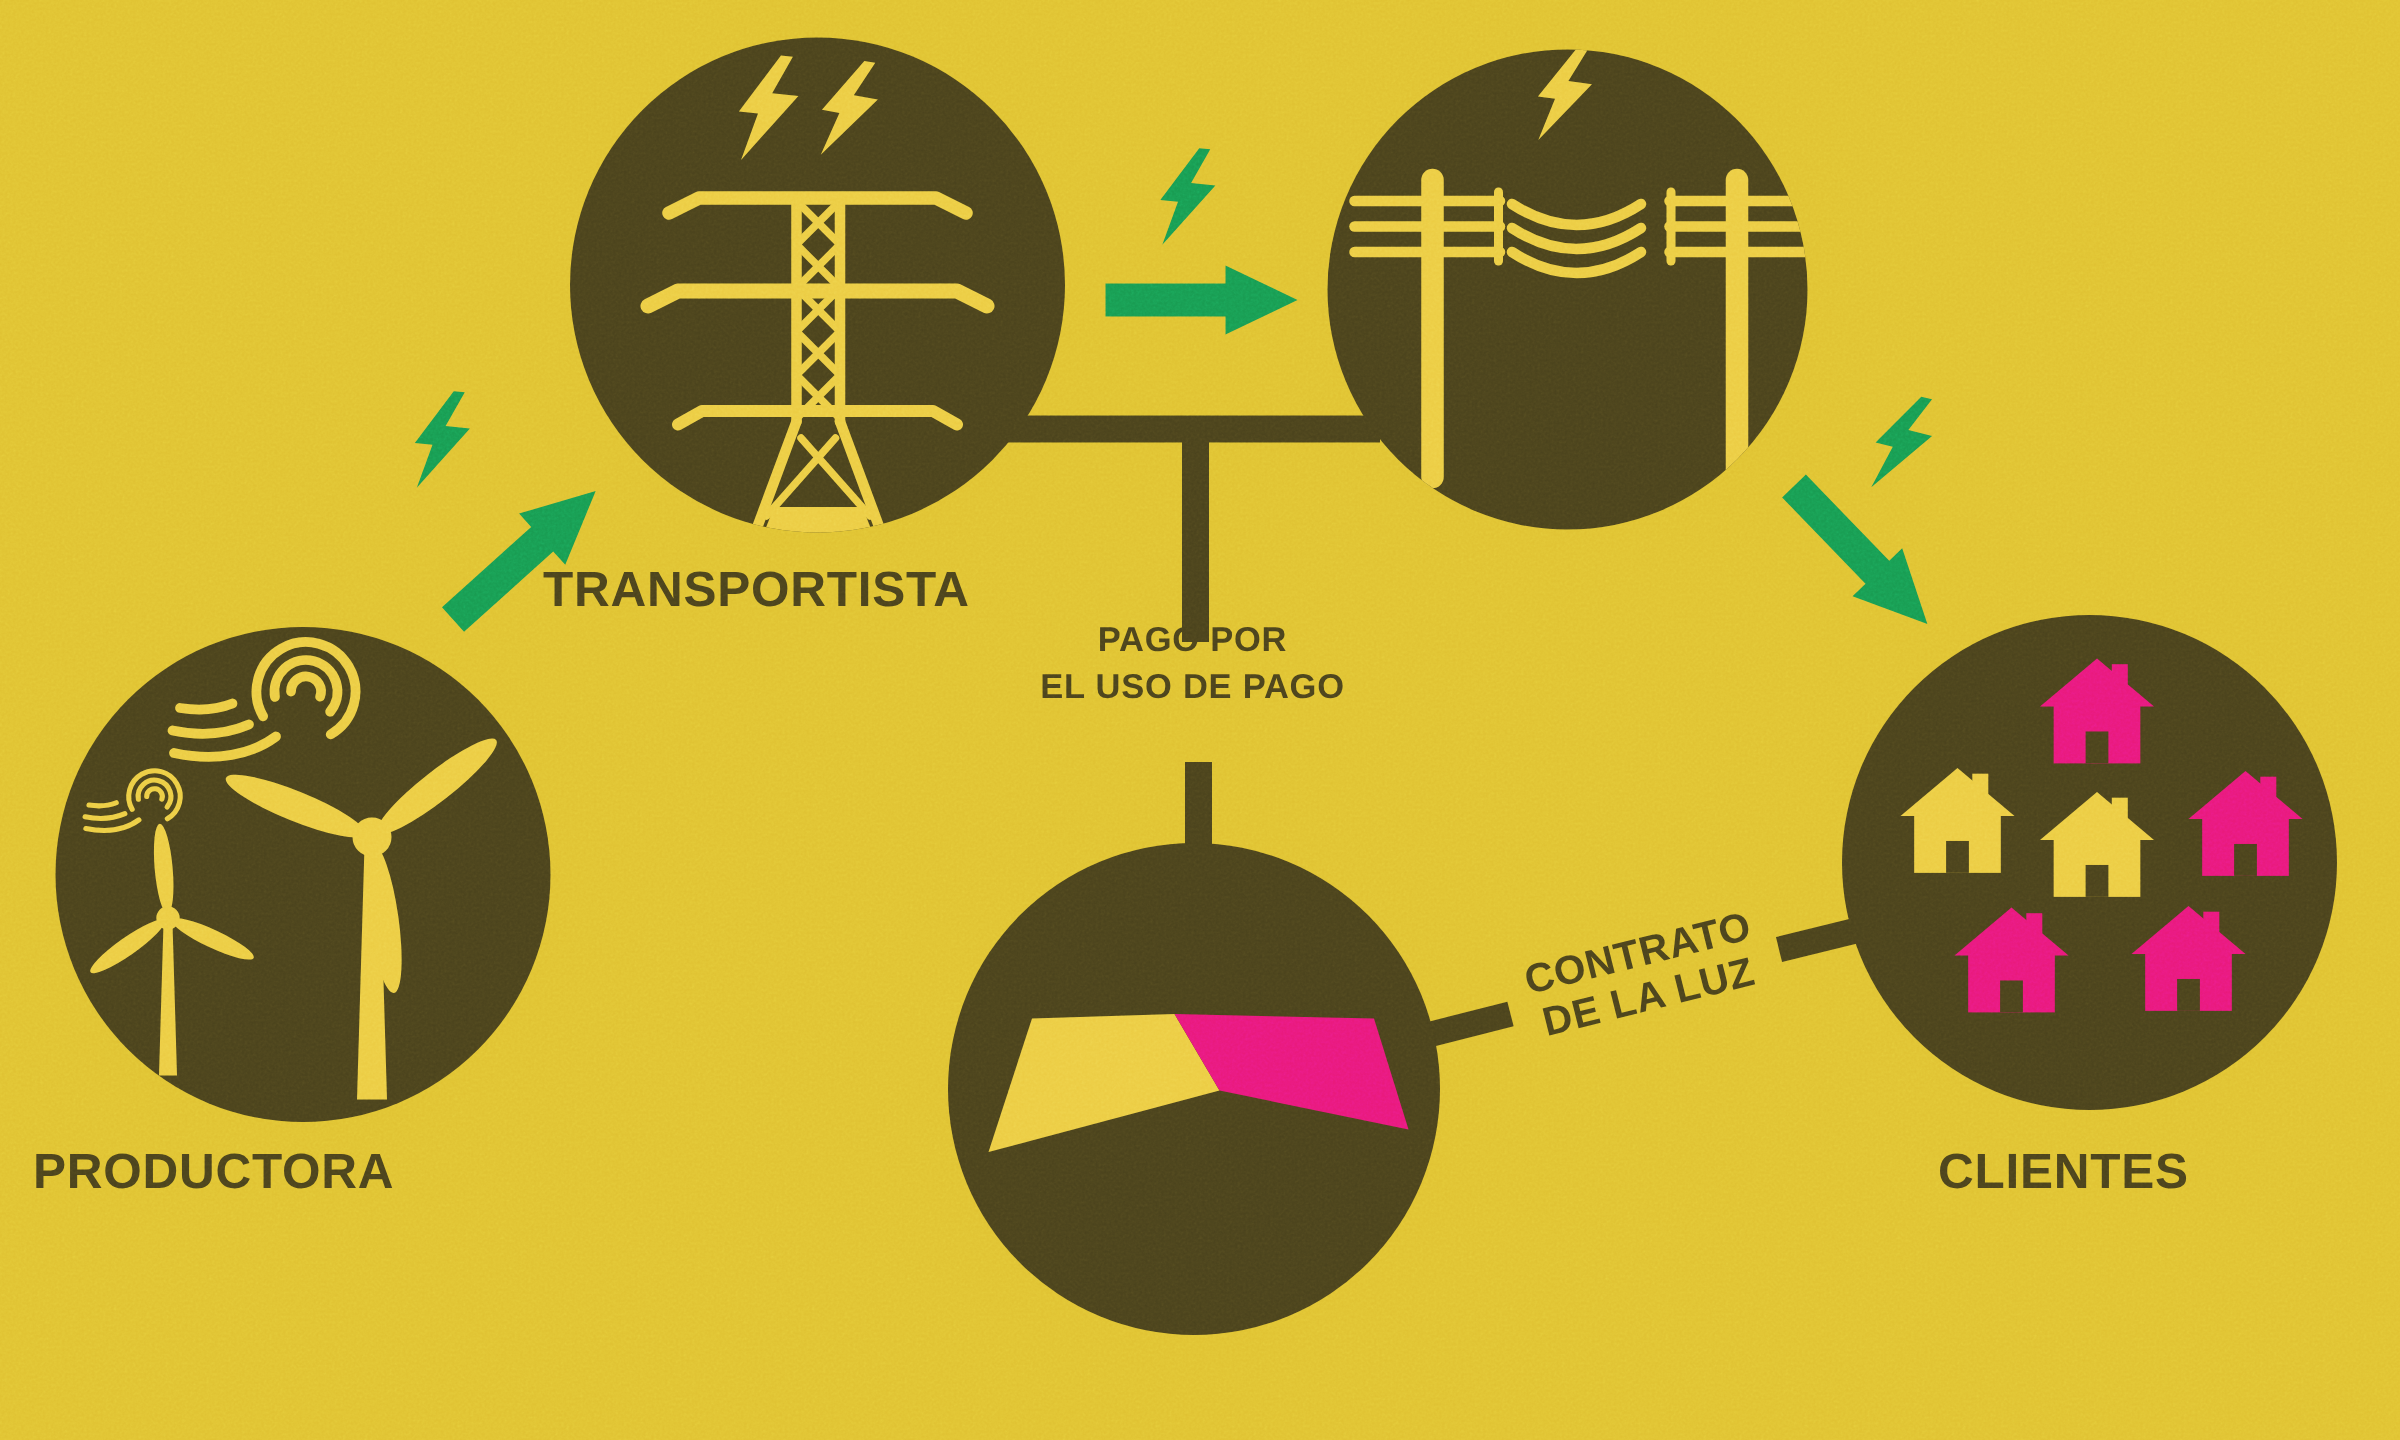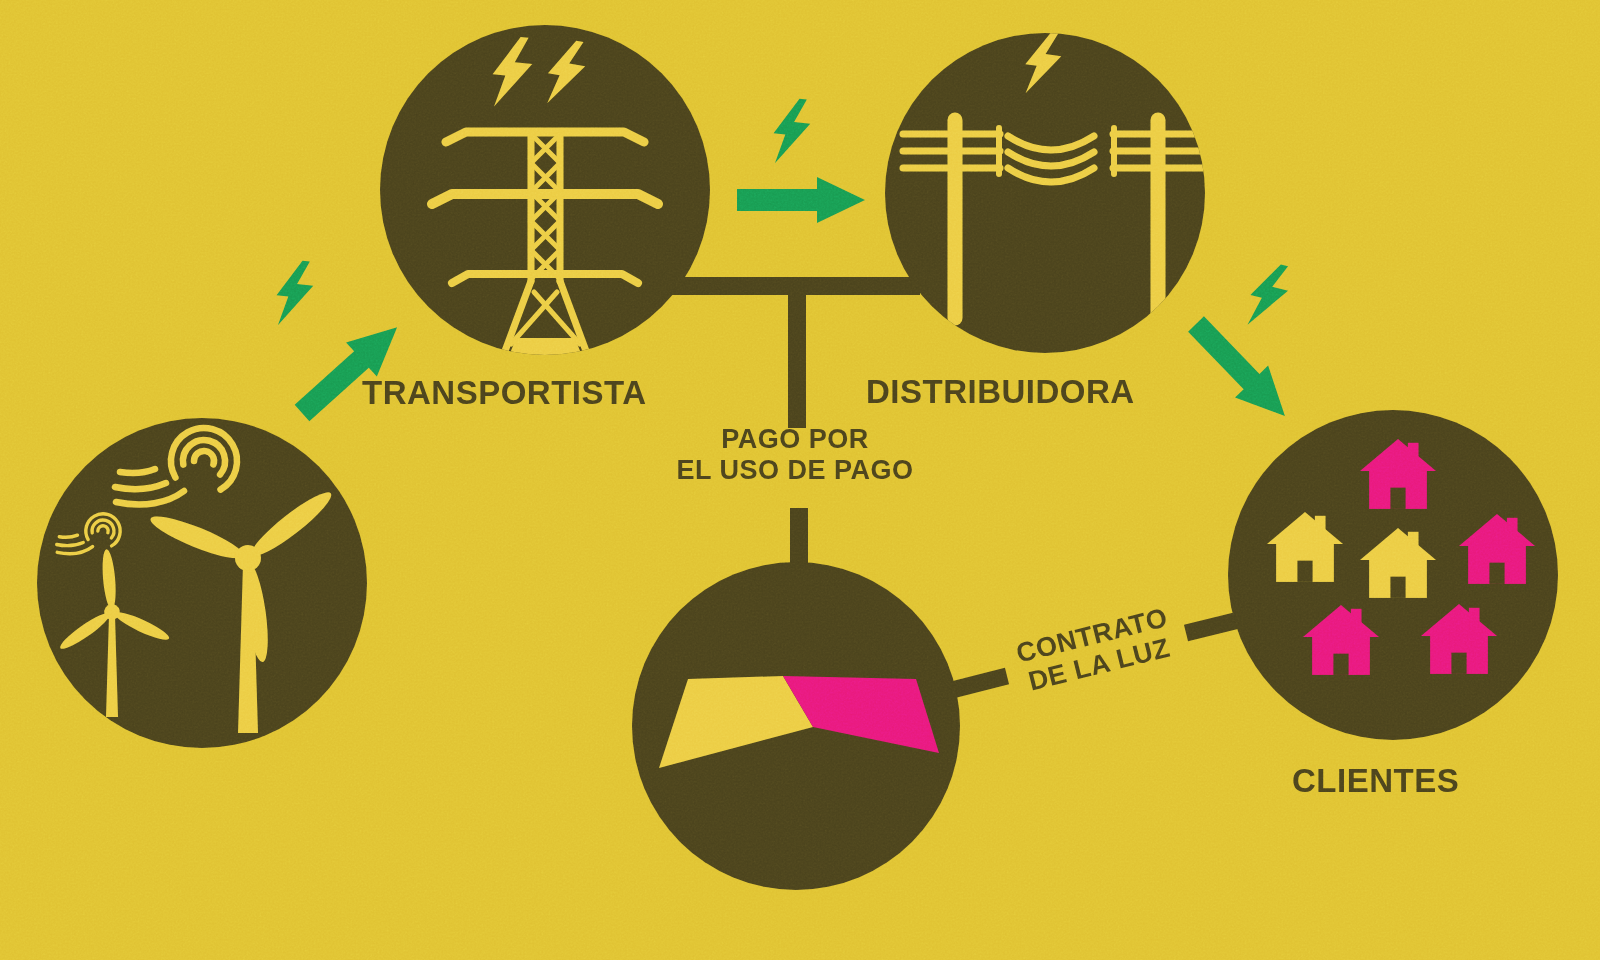--- a/index.html
+++ b/index.html
@@ -19,21 +19,21 @@
   .labels{position:absolute;inset:0;z-index:2;}
   .node-label{
     position:absolute;text-align:left;
     font-size:33px;font-weight:700;letter-spacing:.5px;
     color:var(--dark);white-space:nowrap;
   }
   .edge-label{
     position:absolute;text-align:center;
     font-weight:700;color:var(--dark);
   }
-  .edge-label.pago{left:595px;top:424px;width:400px;font-size:27px;line-height:31px;letter-spacing:.5px;}
+  .edge-label.pago{left:595px;top:411px;width:400px;font-size:23px;line-height:31px;letter-spacing:.5px;}
   .edge-label.contrato{left:953px;top:620px;width:285px;font-size:27px;line-height:30px;letter-spacing:.5px;
     transform:rotate(-14deg);}
   .grain{position:absolute;left:0;top:0;z-index:10;pointer-events:none;mix-blend-mode:overlay;opacity:.28;}
   .dark-stroke{stroke:var(--dark);fill:none;}
   .y-fill{fill:var(--icon-yellow);}
   .y-stroke{stroke:var(--icon-yellow);fill:none;}
   .g-fill{fill:var(--green);}
 </style>
 </head>
 <body>
@@ -183,22 +183,22 @@
     <path d="M 0 -11 H 80 V -23 L 128 0 L 80 23 V 11 H 0 Z" transform="translate(302,413) rotate(-42)"></path>
     <path d="M 0 -11 H 80 V -23 L 128 0 L 80 23 V 11 H 0 Z" transform="translate(737,200)"></path>
     <path d="M 0 -11 H 80 V -23 L 128 0 L 80 23 V 11 H 0 Z" transform="translate(1196,324) rotate(46)"></path>
     <use href="#bolt" transform="translate(276,258) scale(0.74) rotate(6)"></use>
     <use href="#bolt" transform="translate(773,96) scale(0.74) rotate(6)"></use>
     <use href="#bolt" transform="translate(1255,258) scale(0.74) rotate(14)"></use>
   </g>
 </svg>
 
 <div class="labels">
+  <div class="node-label" style="left:22px;top:762px;width:360px">PRODUCTORA</div>
   <div class="node-label" style="left:362px;top:374px;width:360px">TRANSPORTISTA</div>
-  <div class="node-label" style="left:866px;top:373px;width:360px">DISTRIBUIDORA</div>
   <div class="node-label" style="left:1292px;top:762px;width:360px">CLIENTES</div>
 
   <div class="edge-label pago">
     <div>PAGO POR</div>
     <div>EL USO DE PAGO</div>
   </div>
 
   <div class="edge-label contrato">
     <div>CONTRATO</div>
     <div>DE LA LUZ</div>

